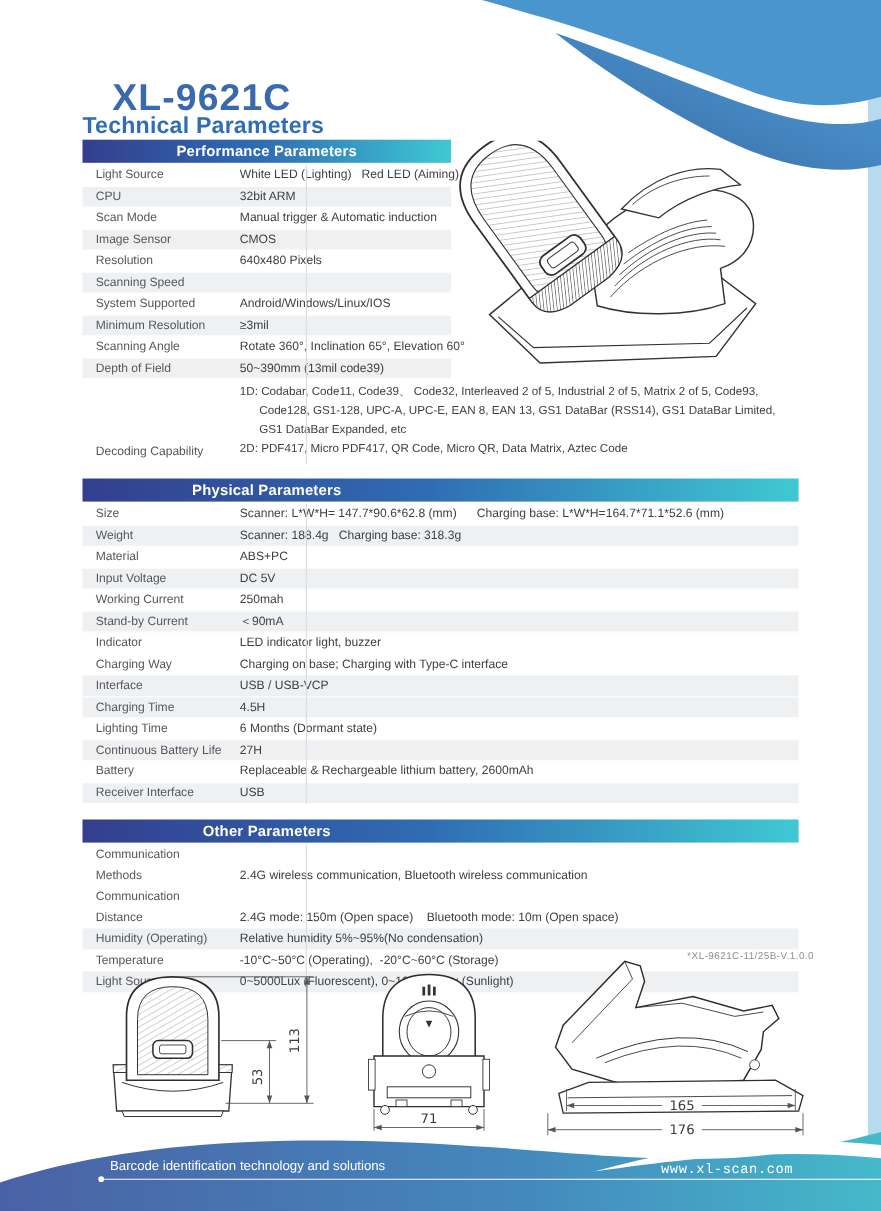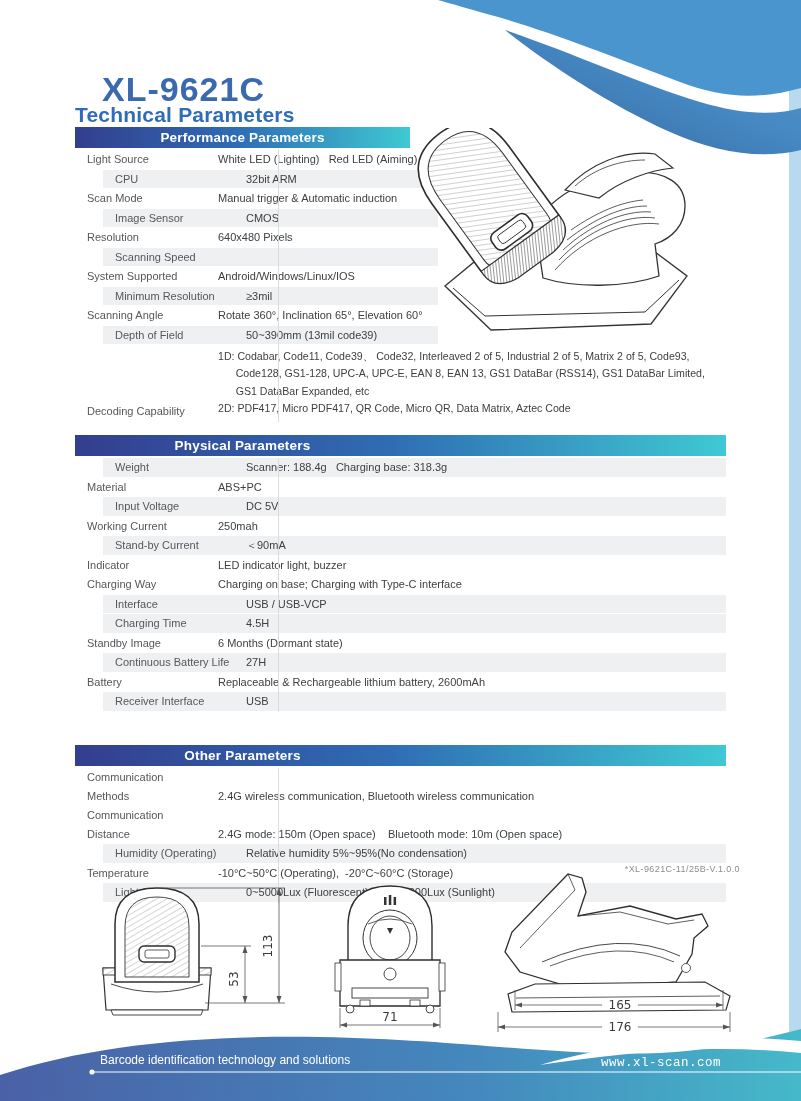--- a/index.html
+++ b/index.html
@@ -23,21 +23,21 @@
     font-weight:bold;font-size:13.5px;line-height:21px;letter-spacing:0.2px;}
   #hdr-perf{top:127px;width:335px;}
   #hdr-phys{top:435px;width:651px;}
   #hdr-other{top:745px;width:651px;}
   
   .ptable{position:absolute;left:75px;width:651px;}
   #tbl-perf{top:150px;}
   #tbl-phys{top:458px;}
   #tbl-other{top:768px;}
   .trow{display:flex;min-height:18.5px;border-bottom:1.8px solid #fff;align-items:flex-end;}
-  .trow.shaded{background:#eef0f2;margin-left:28px;}
+  .trow.shaded{background:#eef0f2;}
   .narrow .trow.shaded{background:linear-gradient(90deg,#eef0f2 0,#eef0f2 335px,#ffffff 335px);}
   .tlabel{flex:0 0 128px;width:128px;padding-left:12px;box-sizing:border-box;
     color:#56575a;font-size:11px;line-height:18.5px;}
   .tvalue{flex:1;padding-left:15px;padding-right:2px;color:#3e4042;font-size:11px;
     line-height:18.5px;white-space:pre-wrap;}
   .trow.tall .tvalue{font-size:10.6px;line-height:17.4px;padding-top:3px;padding-bottom:3px;}
   .vdiv{position:absolute;left:203px;top:0;bottom:0;width:1px;background:#d9dbde;}
   
   .version-note{position:absolute;left:540px;top:864px;width:200px;text-align:right;
     font-size:9px;color:#8d8d8d;letter-spacing:0.4px;}
@@ -123,20 +123,24 @@
       <div class="tlabel">Depth of Field</div>
       <div class="tvalue">50~390mm (13mil code39)</div>
     </div>
     <div class="trow tall">
       <div class="tlabel">Decoding Capability</div>
       <div class="tvalue"><div>1D: Codabar, Code11, Code39、 Code32, Interleaved 2 of 5, Industrial 2 of 5, Matrix 2 of 5, Code93,</div><div>      Code128, GS1-128, UPC-A, UPC-E, EAN 8, EAN 13, GS1 DataBar (RSS14), GS1 DataBar Limited,</div><div>      GS1 DataBar Expanded, etc</div><div>2D: PDF417, Micro PDF417, QR Code, Micro QR, Data Matrix, Aztec Code</div></div>
     </div>
   </div>
 <div class="ptable" id="tbl-phys">
   <div class="vdiv"></div>
+<div class="trow">
+      <div class="tlabel">Size</div>
+      <div class="tvalue">Scanner: L*W*H= 147.7*90.6*62.8 (mm)      Charging base: L*W*H=164.7*71.1*52.6 (mm)</div>
+    </div>
     <div class="trow shaded">
       <div class="tlabel">Weight</div>
       <div class="tvalue">Scanner: 188.4g   Charging base: 318.3g</div>
     </div>
     <div class="trow">
       <div class="tlabel">Material</div>
       <div class="tvalue">ABS+PC</div>
     </div>
     <div class="trow shaded">
       <div class="tlabel">Input Voltage</div>
@@ -160,21 +164,21 @@
     </div>
     <div class="trow shaded">
       <div class="tlabel">Interface</div>
       <div class="tvalue">USB / USB-VCP</div>
     </div>
     <div class="trow shaded">
       <div class="tlabel">Charging Time</div>
       <div class="tvalue">4.5H</div>
     </div>
     <div class="trow">
-      <div class="tlabel">Standby Image</div>
+      <div class="tlabel">Lighting Time</div>
       <div class="tvalue">6 Months (Dormant state)</div>
     </div>
     <div class="trow shaded">
       <div class="tlabel">Continuous Battery Life</div>
       <div class="tvalue">27H</div>
     </div>
     <div class="trow">
       <div class="tlabel">Battery</div>
       <div class="tvalue">Replaceable &amp; Rechargeable lithium battery, 2600mAh</div>
     </div>

